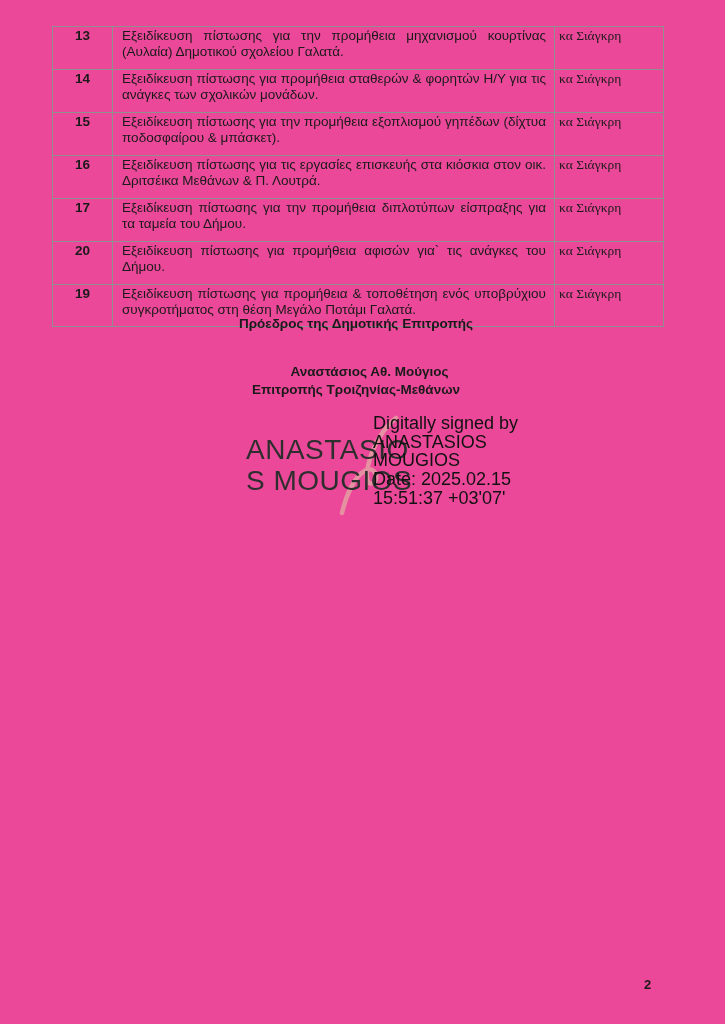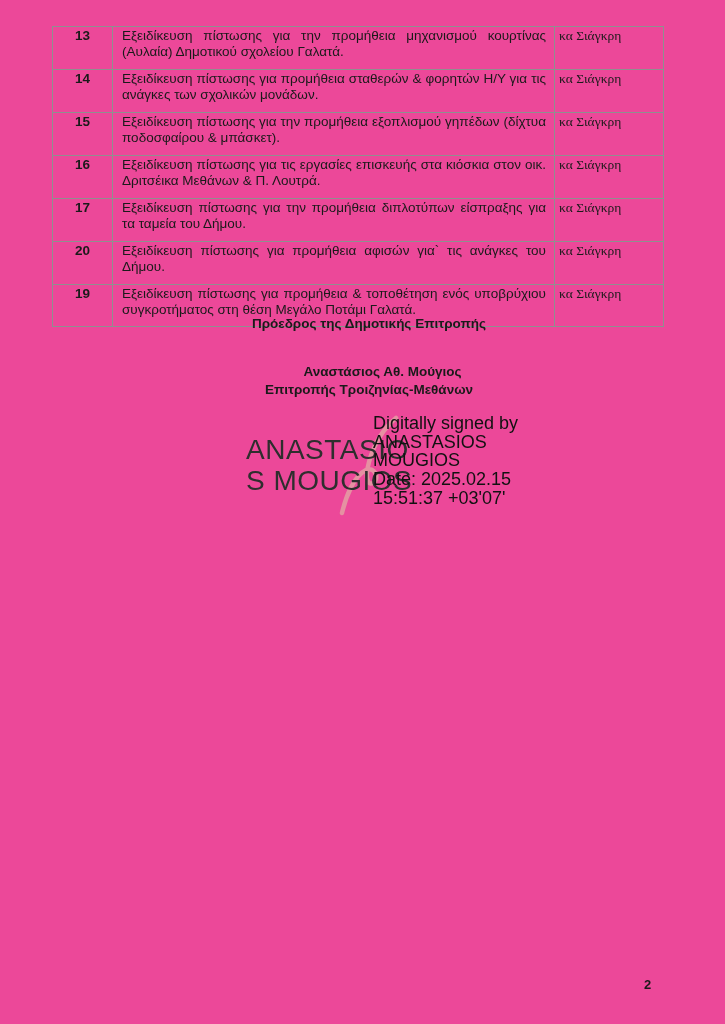--- a/index.html
+++ b/index.html
@@ -29,21 +29,21 @@
     border:1px solid var(--border);
     vertical-align:top;
     padding:1px 4px 3px;
   }
   td.num{width:60px;text-align:center;font-weight:bold;}
   td.desc{width:442px;text-align:justify;padding:1px 8px 9px 9px;}
   td.who{width:109px;text-align:left;font-family:Liberation Serif, serif;}
   .doc-table tr:last-child td{padding-bottom:8px;}
 
   .sig-line{
-    position:absolute;left:13px;width:712px;
+    position:absolute;left:0;width:712px;
     text-align:center;font-weight:bold;font-size:13.5px;
   }
   .sig-title{top:316px;}
   .sig-name{top:364px;padding-left:27px;}
   .sig-role{top:382px;}
 
   .digital-sig{position:absolute;left:246px;top:412px;width:265px;height:108px;}
   .flourish{position:absolute;left:88px;top:2px;width:72px;height:102px;z-index:0;}
   .flourish path{fill:none;stroke:var(--flourish);stroke-width:4.5;stroke-linecap:round;opacity:.8;}
   .ds-name{

